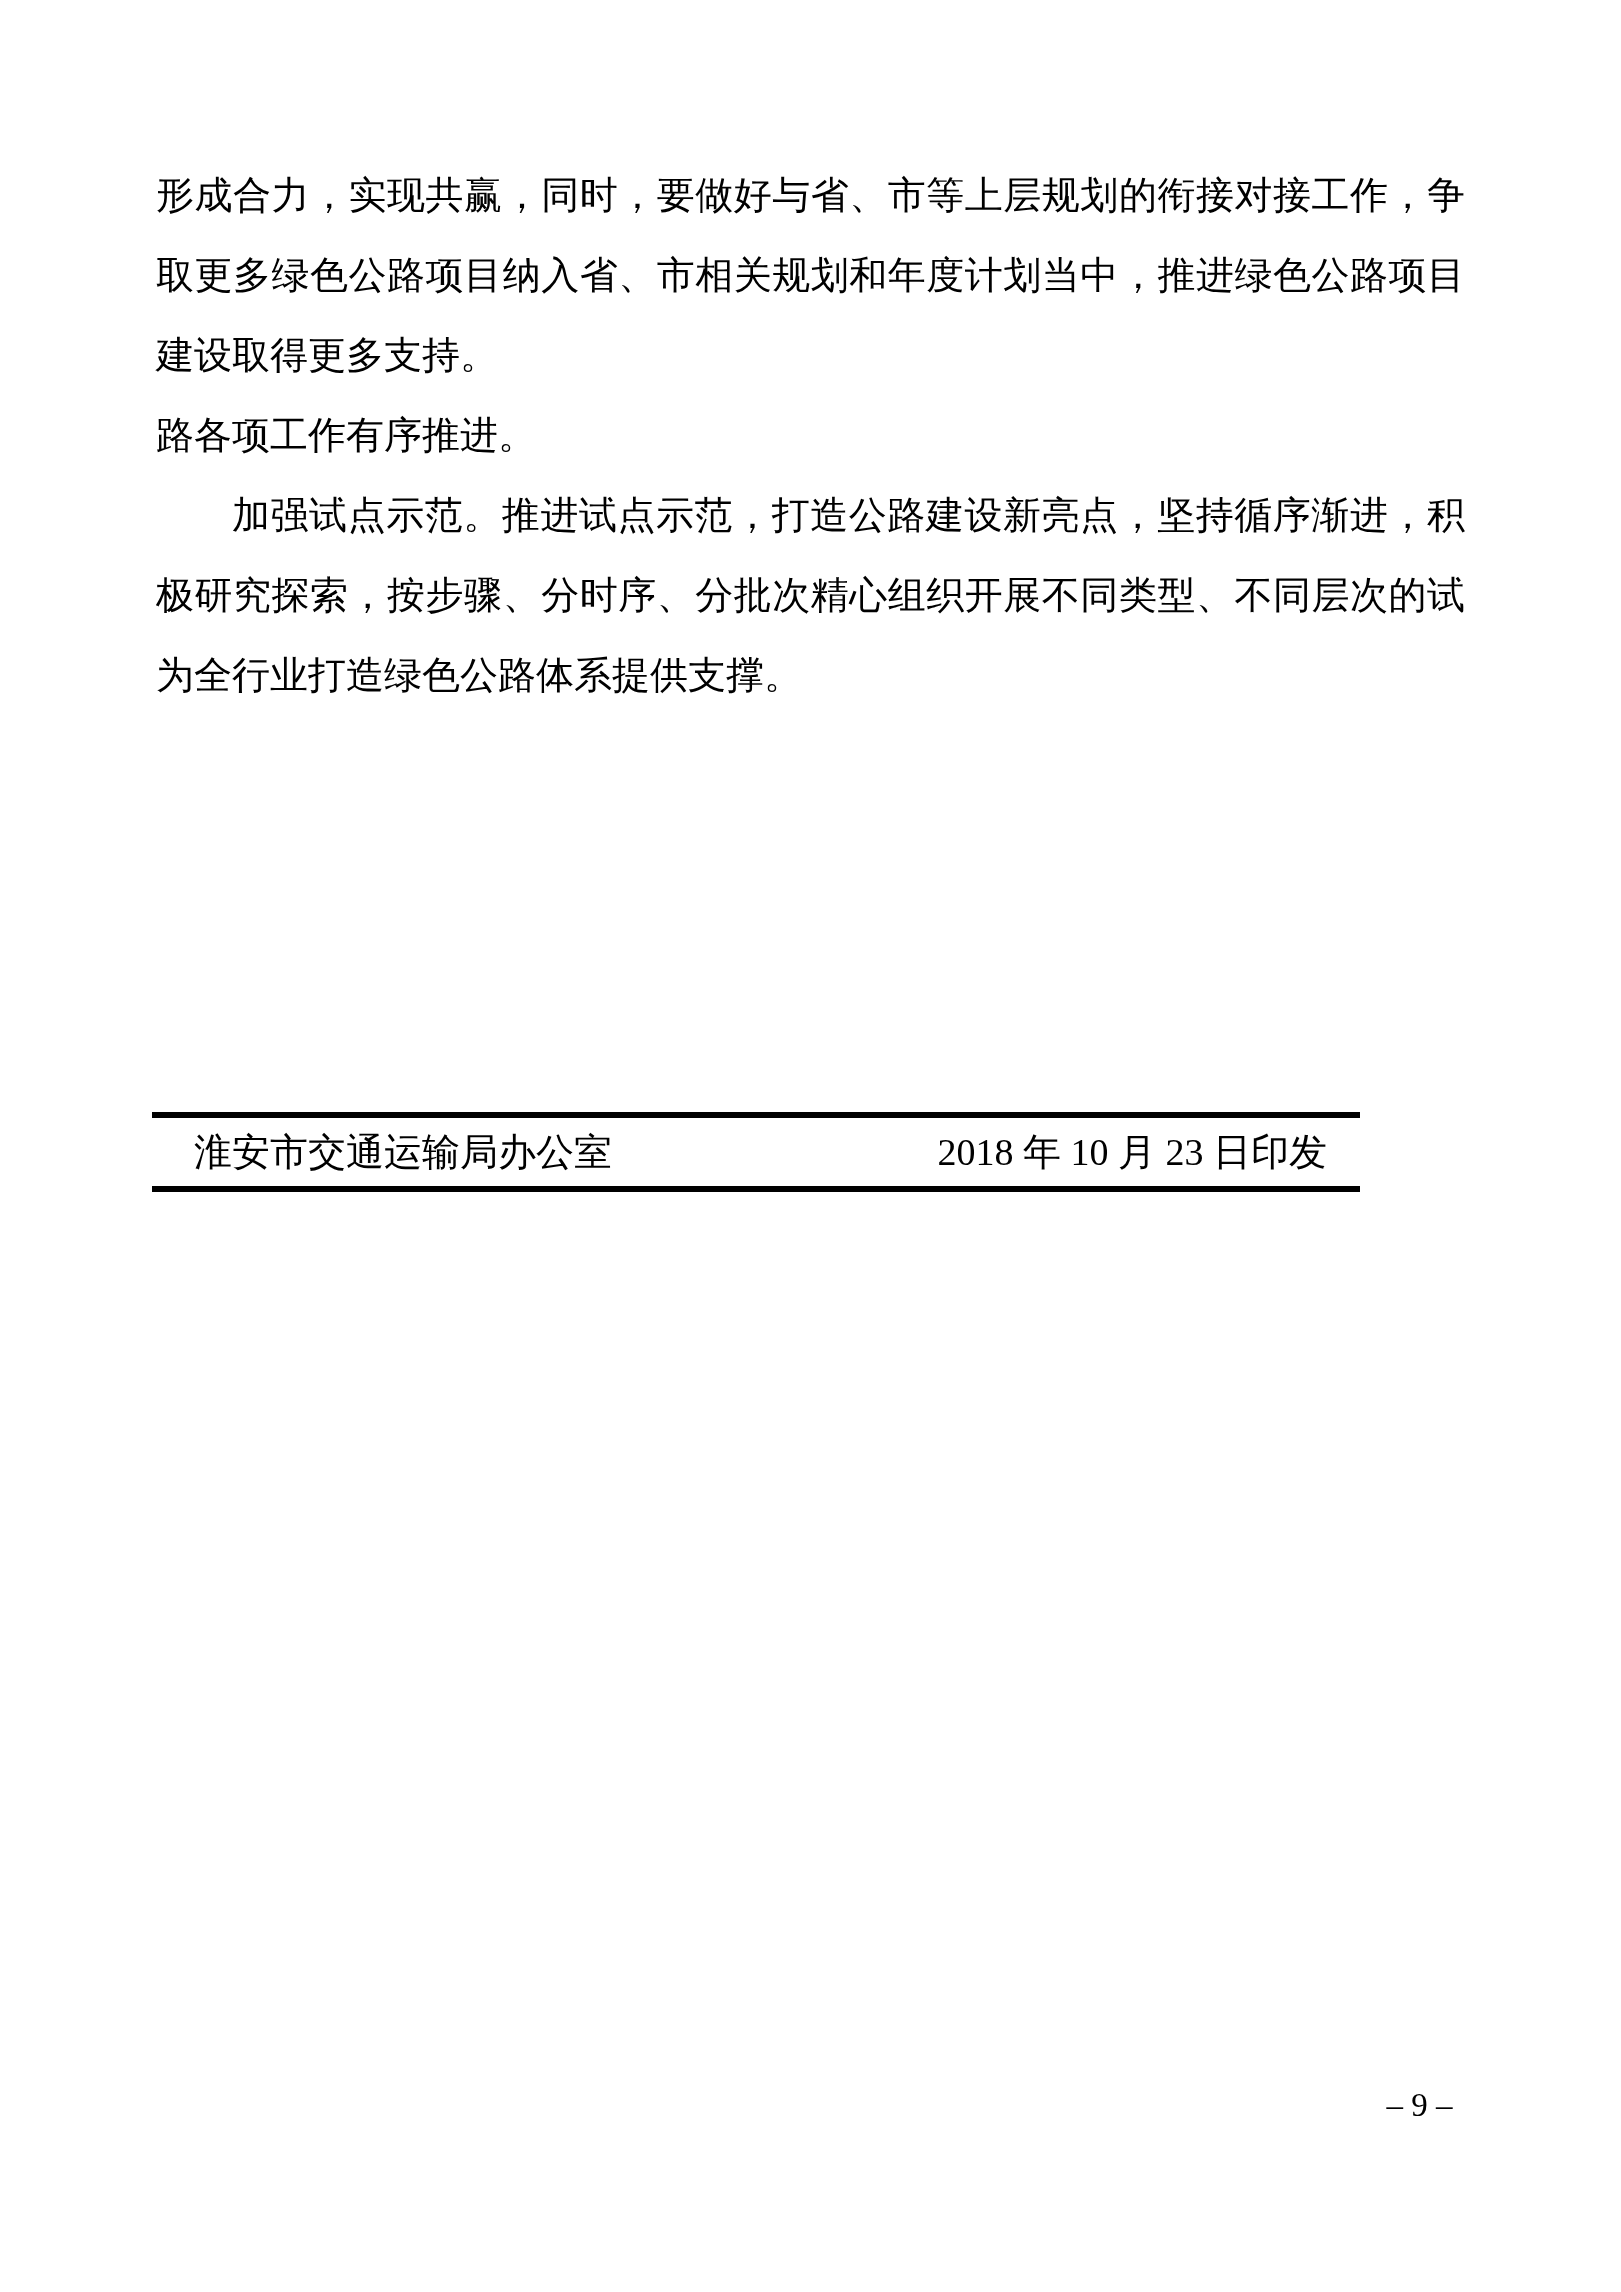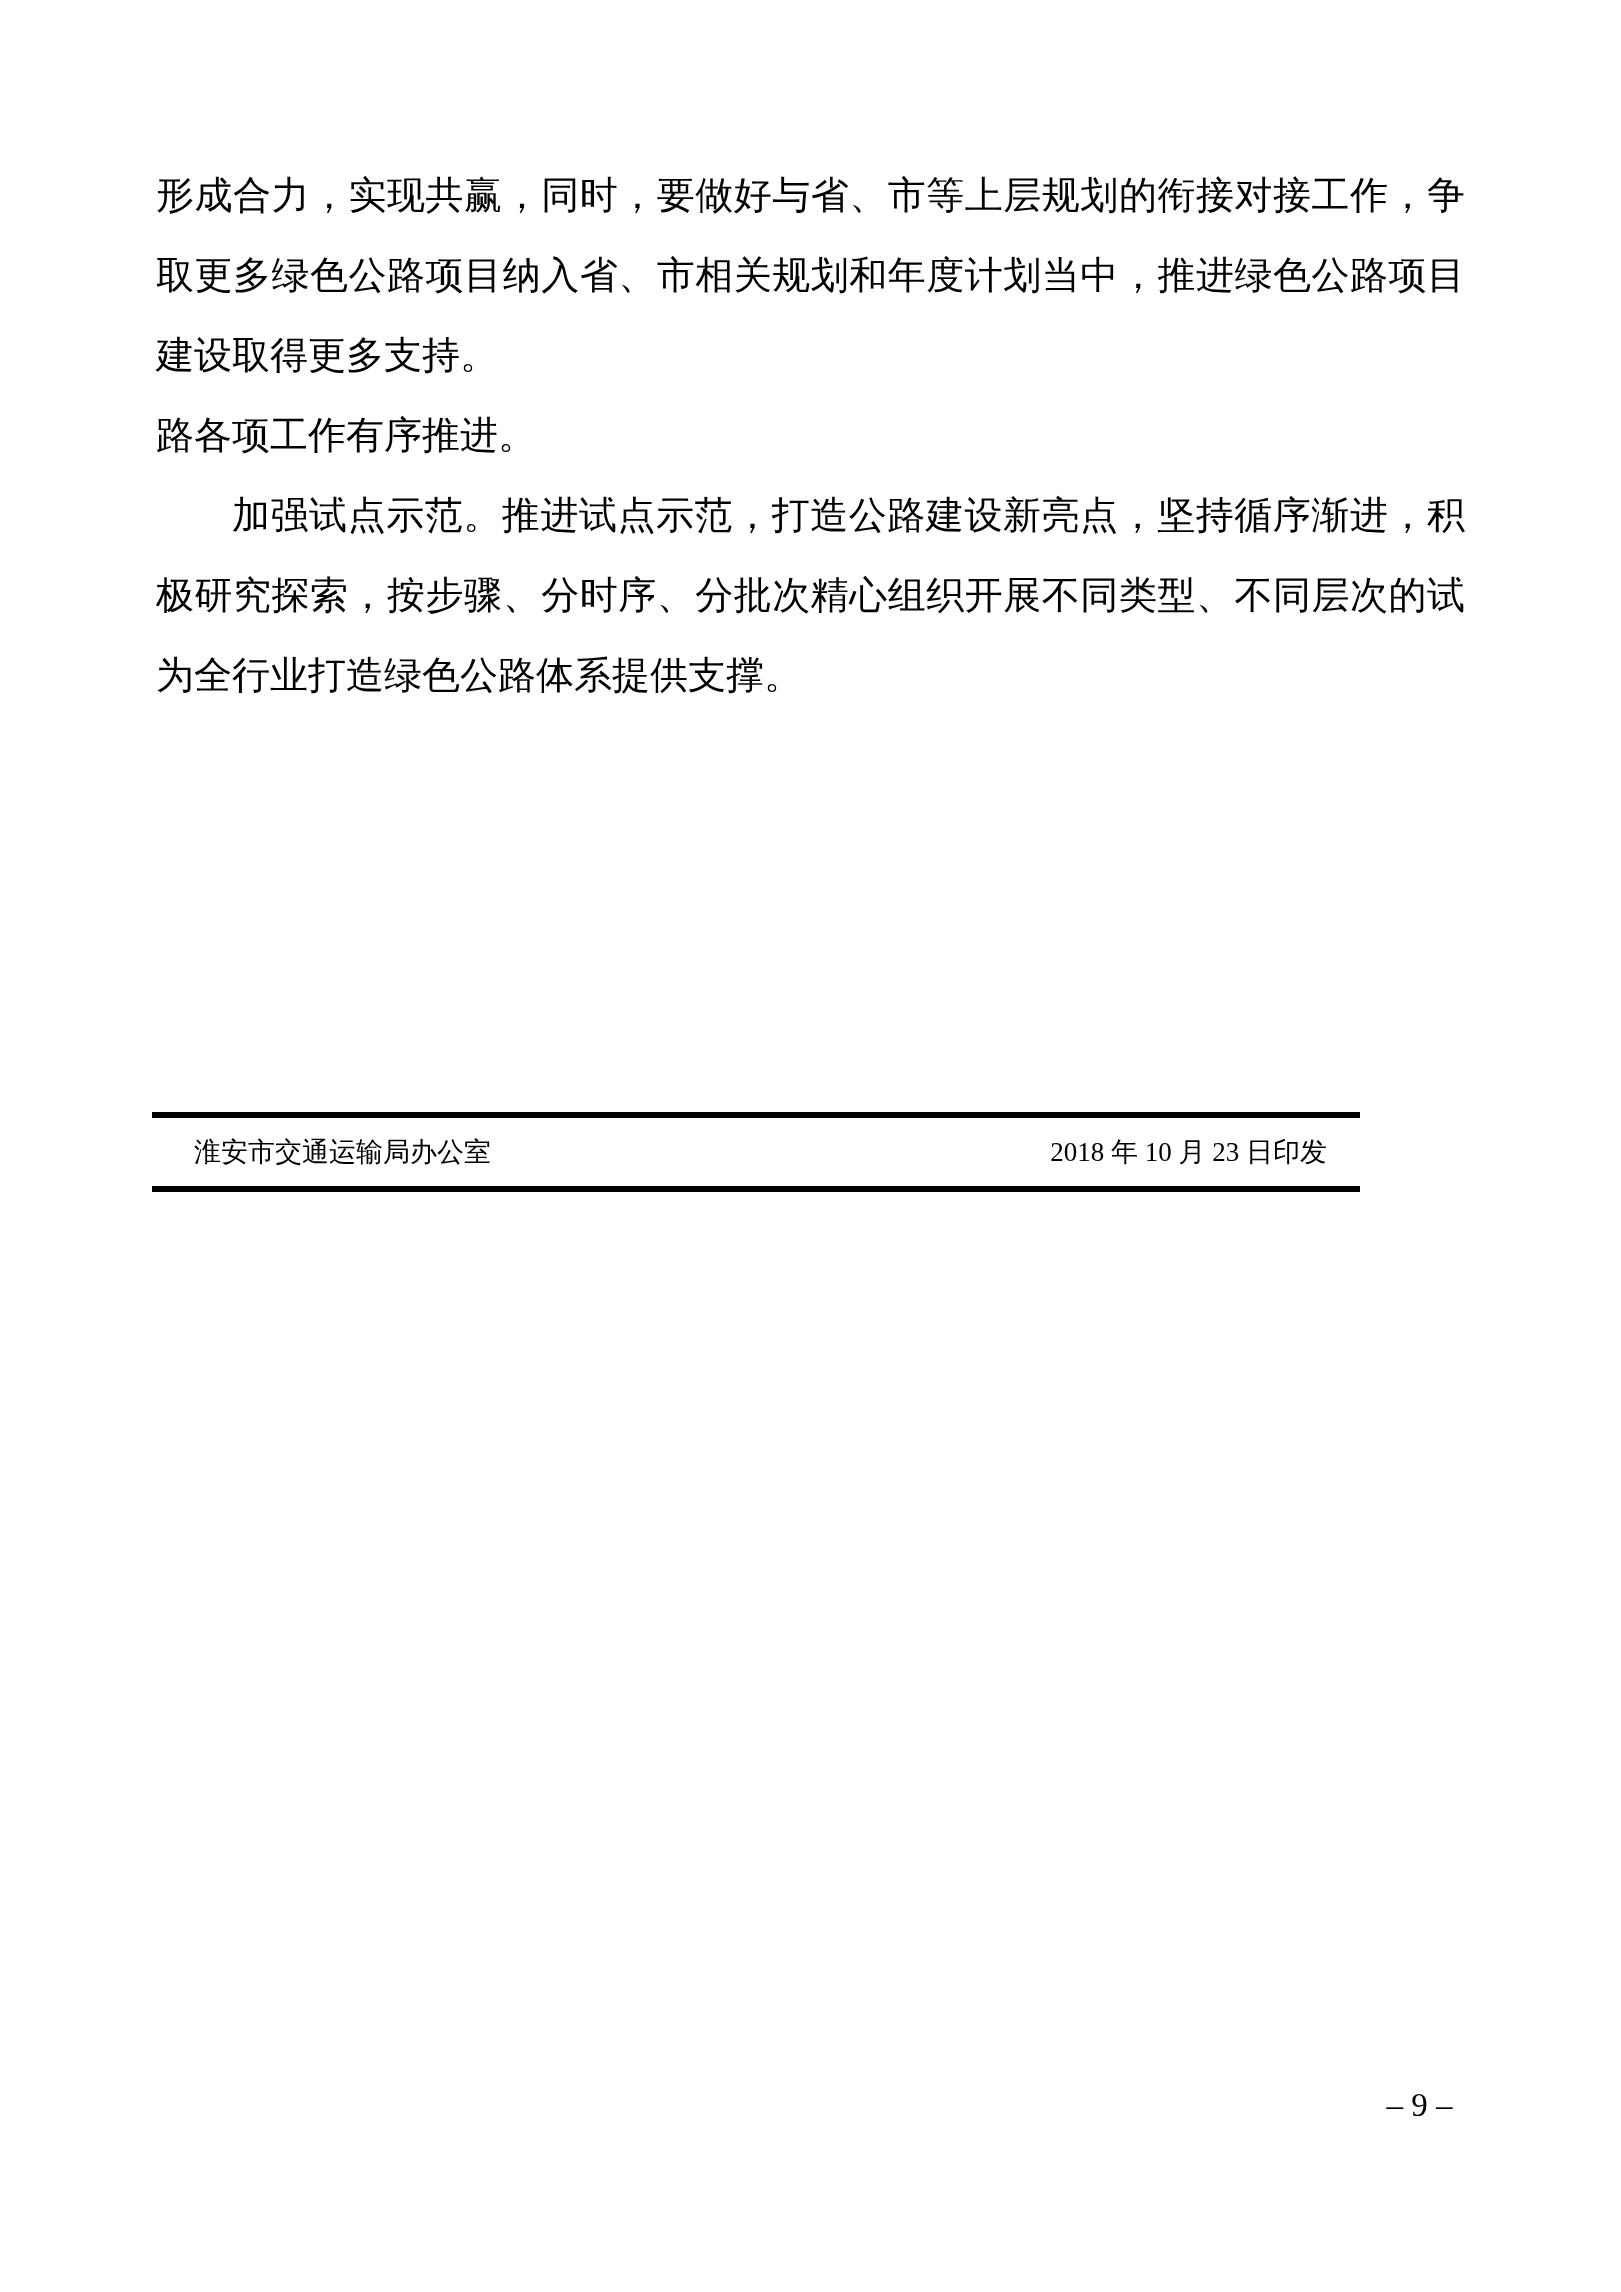--- a/index.html
+++ b/index.html
@@ -53,21 +53,21 @@
   }
   .colophon-row {
     height: 68px;
     display: flex;
     align-items: center;
     justify-content: space-between;
     padding: 0 33px 0 42px;
   }
   .colophon-issuer,
   .colophon-date {
-    font-size: 27px;
+    font-size: 38px;
     line-height: 38px;
     white-space: nowrap;
   }
   .page-number {
     position: absolute;
     left: 1358px;
     top: 2086px;
     width: 123px;
     text-align: center;
     font-size: 33px;

